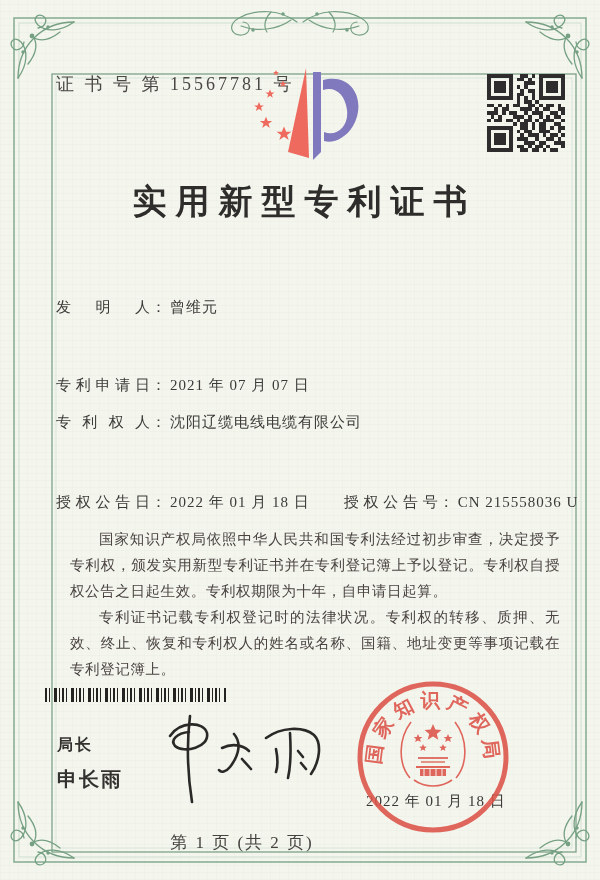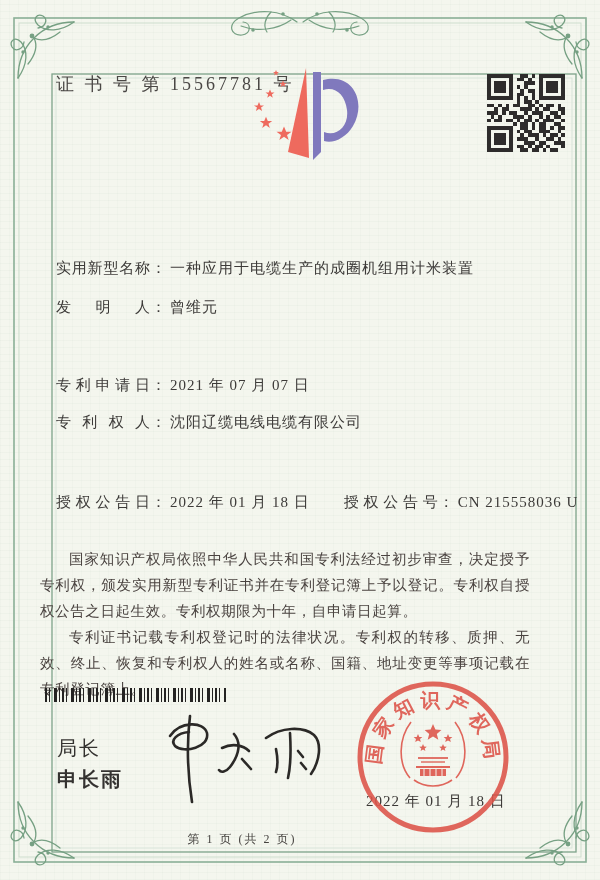--- a/index.html
+++ b/index.html
@@ -17,35 +17,35 @@
   #logo{left:243px;top:64px;width:116px;height:100px;}
   #qr{left:487px;top:74px;width:78px;height:78px;display:grid;grid-template-columns:repeat(21,1fr);grid-template-rows:repeat(21,1fr);}
   #qr div.qm{background:#2e2c2c;}
   #title{left:0;top:179px;width:600px;text-align:center;font-size:34px;font-weight:600;
          letter-spacing:9px;padding-left:9px;color:#2f2d2b;}
   .frow{left:56px;width:500px;font-size:15px;line-height:20px;white-space:nowrap;}
   .flabel{display:inline-block;width:94px;text-align:justify;text-align-last:justify;color:#3c3a38;vertical-align:top;}
   .fcolon{display:inline-block;margin:0 4px 0 1px;}
   .fvalue{letter-spacing:1px;color:#3c3a38;}
   .pair2{margin-left:34px;}
-  #paras{left:40px;top:526px;width:490px;font-size:14.5px;line-height:26px;
-         letter-spacing:0.6px;color:#4a4340;text-align:justify;margin-top:20px;}
+  #paras{left:70px;top:526px;width:490px;font-size:14.5px;line-height:26px;
+         letter-spacing:0.6px;color:#4a4340;text-align:justify;}
   #paras p{margin:0;text-indent:2em;}
   #barcode{left:45px;top:688px;width:181px;height:14px;
     background:repeating-linear-gradient(90deg,
       #242322 0 2px, transparent 2px 4px,
       #242322 4px 5px, transparent 5px 9px,
       #242322 9px 12px, transparent 12px 14px,
       #242322 14px 15px, transparent 15px 17px);}
-  #sig-title{left:57px;top:735px;font-size:20px;font-weight:400;color:#343230;font-family:"Liberation Sans", sans-serif;letter-spacing:2px;text-align:right;}
+  #sig-title{left:57px;top:735px;font-size:16px;font-weight:700;color:#343230;font-family:"Liberation Sans", sans-serif;letter-spacing:2px;text-align:right;}
   #sig-name{left:57px;top:766px;font-size:20px;font-weight:600;color:#343230;font-family:"Liberation Sans", sans-serif;letter-spacing:2px;}
   #signature{left:130px;top:706px;width:210px;height:105px;}
   #seal{left:352px;top:676px;width:162px;height:162px;opacity:0.88;}
   #seal-date{left:366px;top:792px;font-size:15px;letter-spacing:1px;color:#3b3836;}
-  #footer{left:0;top:831px;width:484px;text-align:center;font-size:12px;letter-spacing:2px;color:#45423f;}
+  #footer{left:0;top:831px;width:484px;text-align:center;font-size:17px;letter-spacing:2px;color:#45423f;}
 </style>
 </head>
 <body>
 
 <div id="page">
 
   <svg id="frame-layer" viewBox="0 0 600 880" xmlns="http://www.w3.org/2000/svg">
     <defs>
       <g id="corner-orn" stroke="#76a083" stroke-width="1.3" fill="none" stroke-linecap="round">
         <path d="M2,58 C2,26 26,2 58,2"></path>
@@ -534,24 +534,22 @@
       <div class="qm"></div>
       <div></div>
       <div class="qm"></div>
       <div></div>
       <div class="qm"></div>
       <div class="qm"></div>
       <div></div>
       <div></div>
     </div>
 
-
-  <div class="abs frow" style="top:258px">
-    <span class="flabel">实用新型名称</span><span class="fcolon">：</span><span class="fvalue">一种应用于电缆生产的成圈机组用计米装置</span>
-  </div>
+  <div class="abs" id="title">实用新型专利证书</div>
+
   <div class="abs frow" style="top:297px">
     <span class="flabel">发明人</span><span class="fcolon">：</span><span class="fvalue">曾维元</span>
   </div>
   <div class="abs frow" style="top:375px">
     <span class="flabel">专利申请日</span><span class="fcolon">：</span><span class="fvalue">2021 年 07 月 07 日</span>
   </div>
   <div class="abs frow" style="top:412px">
     <span class="flabel">专利权人</span><span class="fcolon">：</span><span class="fvalue">沈阳辽缆电线电缆有限公司</span>
   </div>
   <div class="abs frow" style="top:492px">

